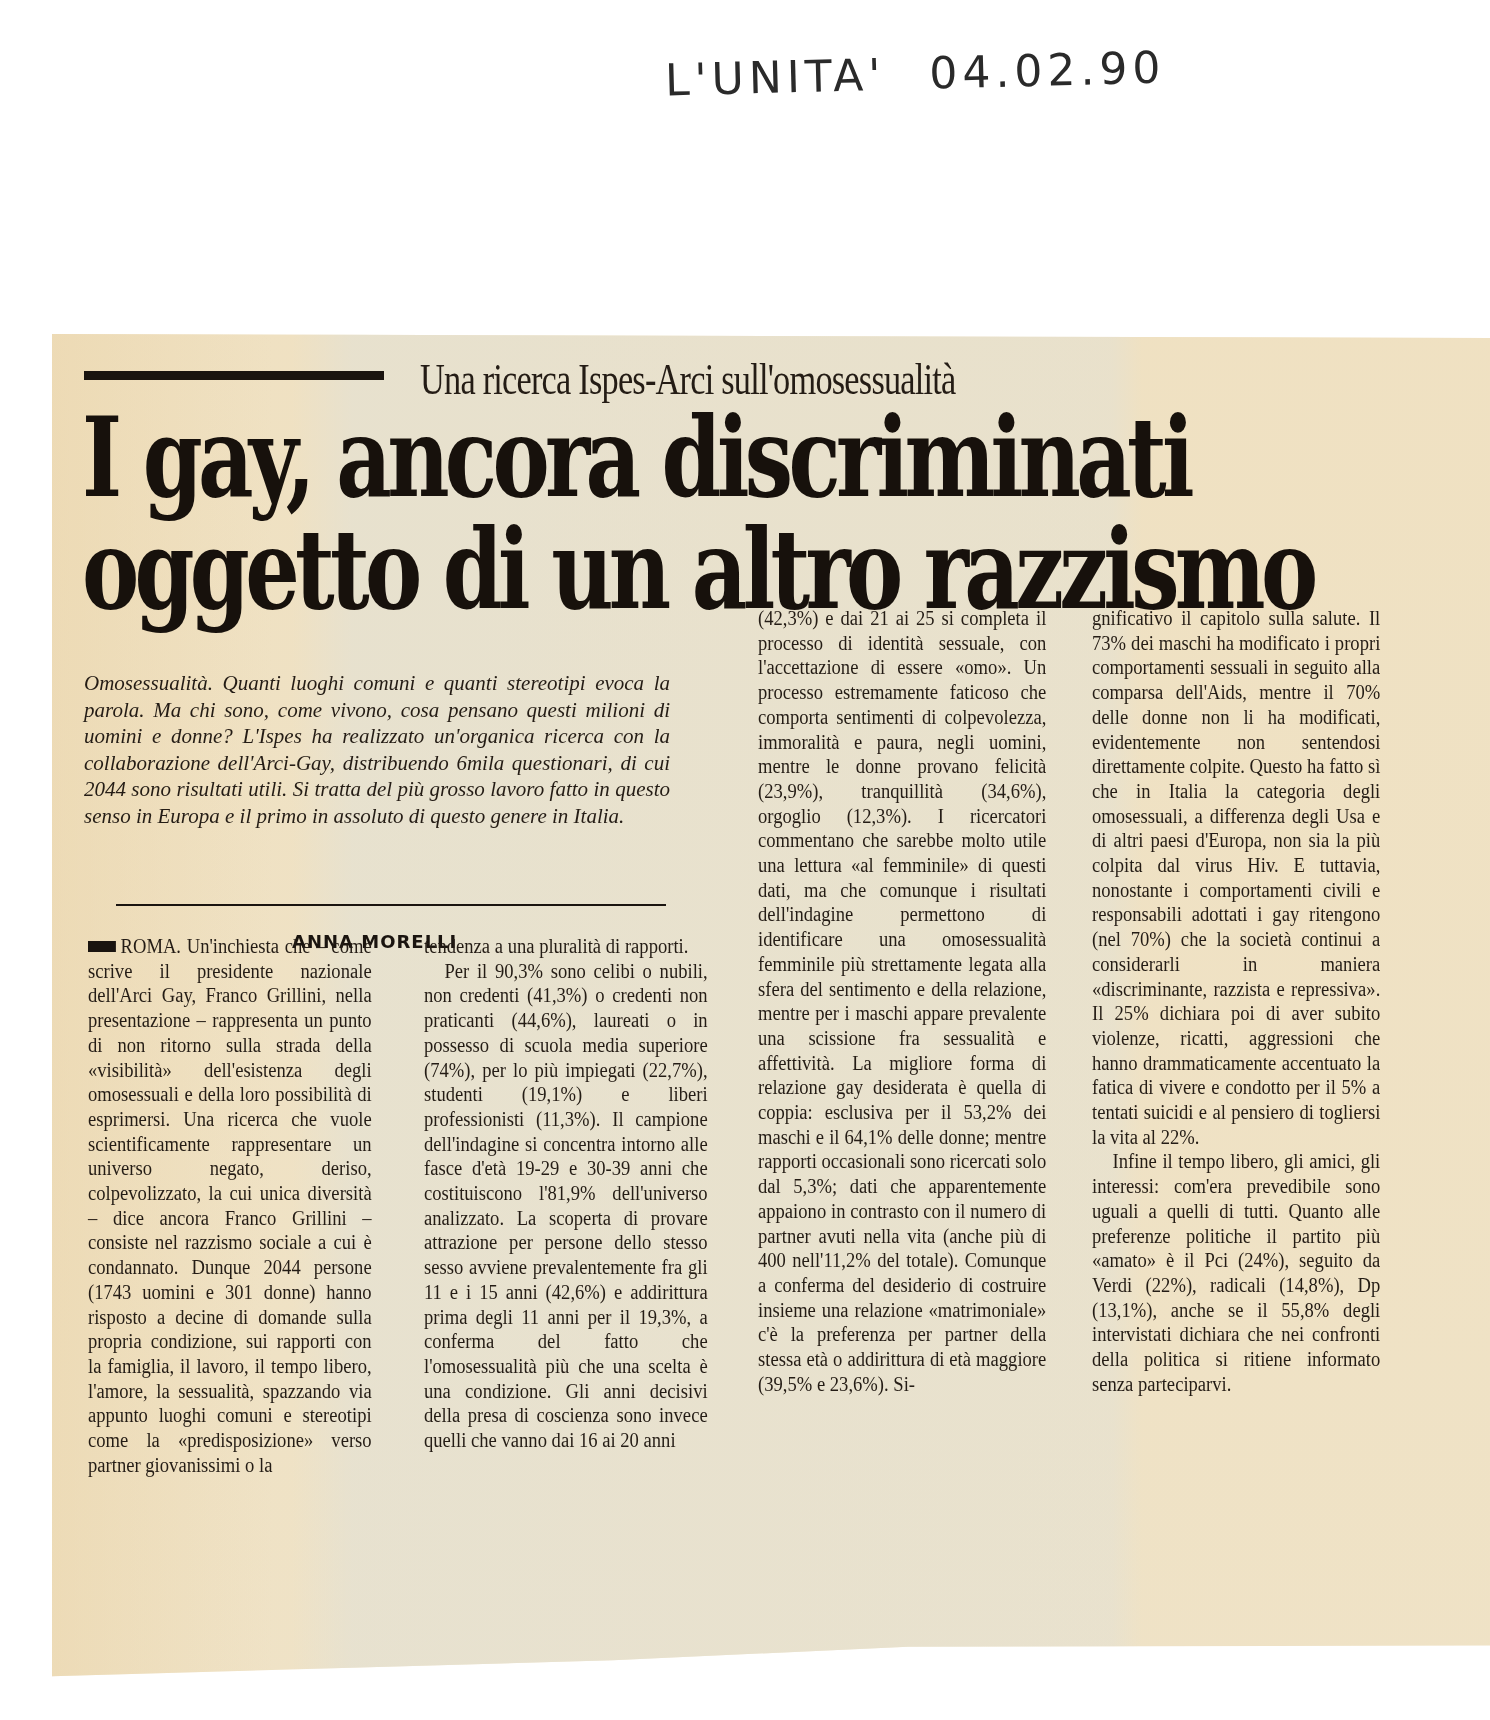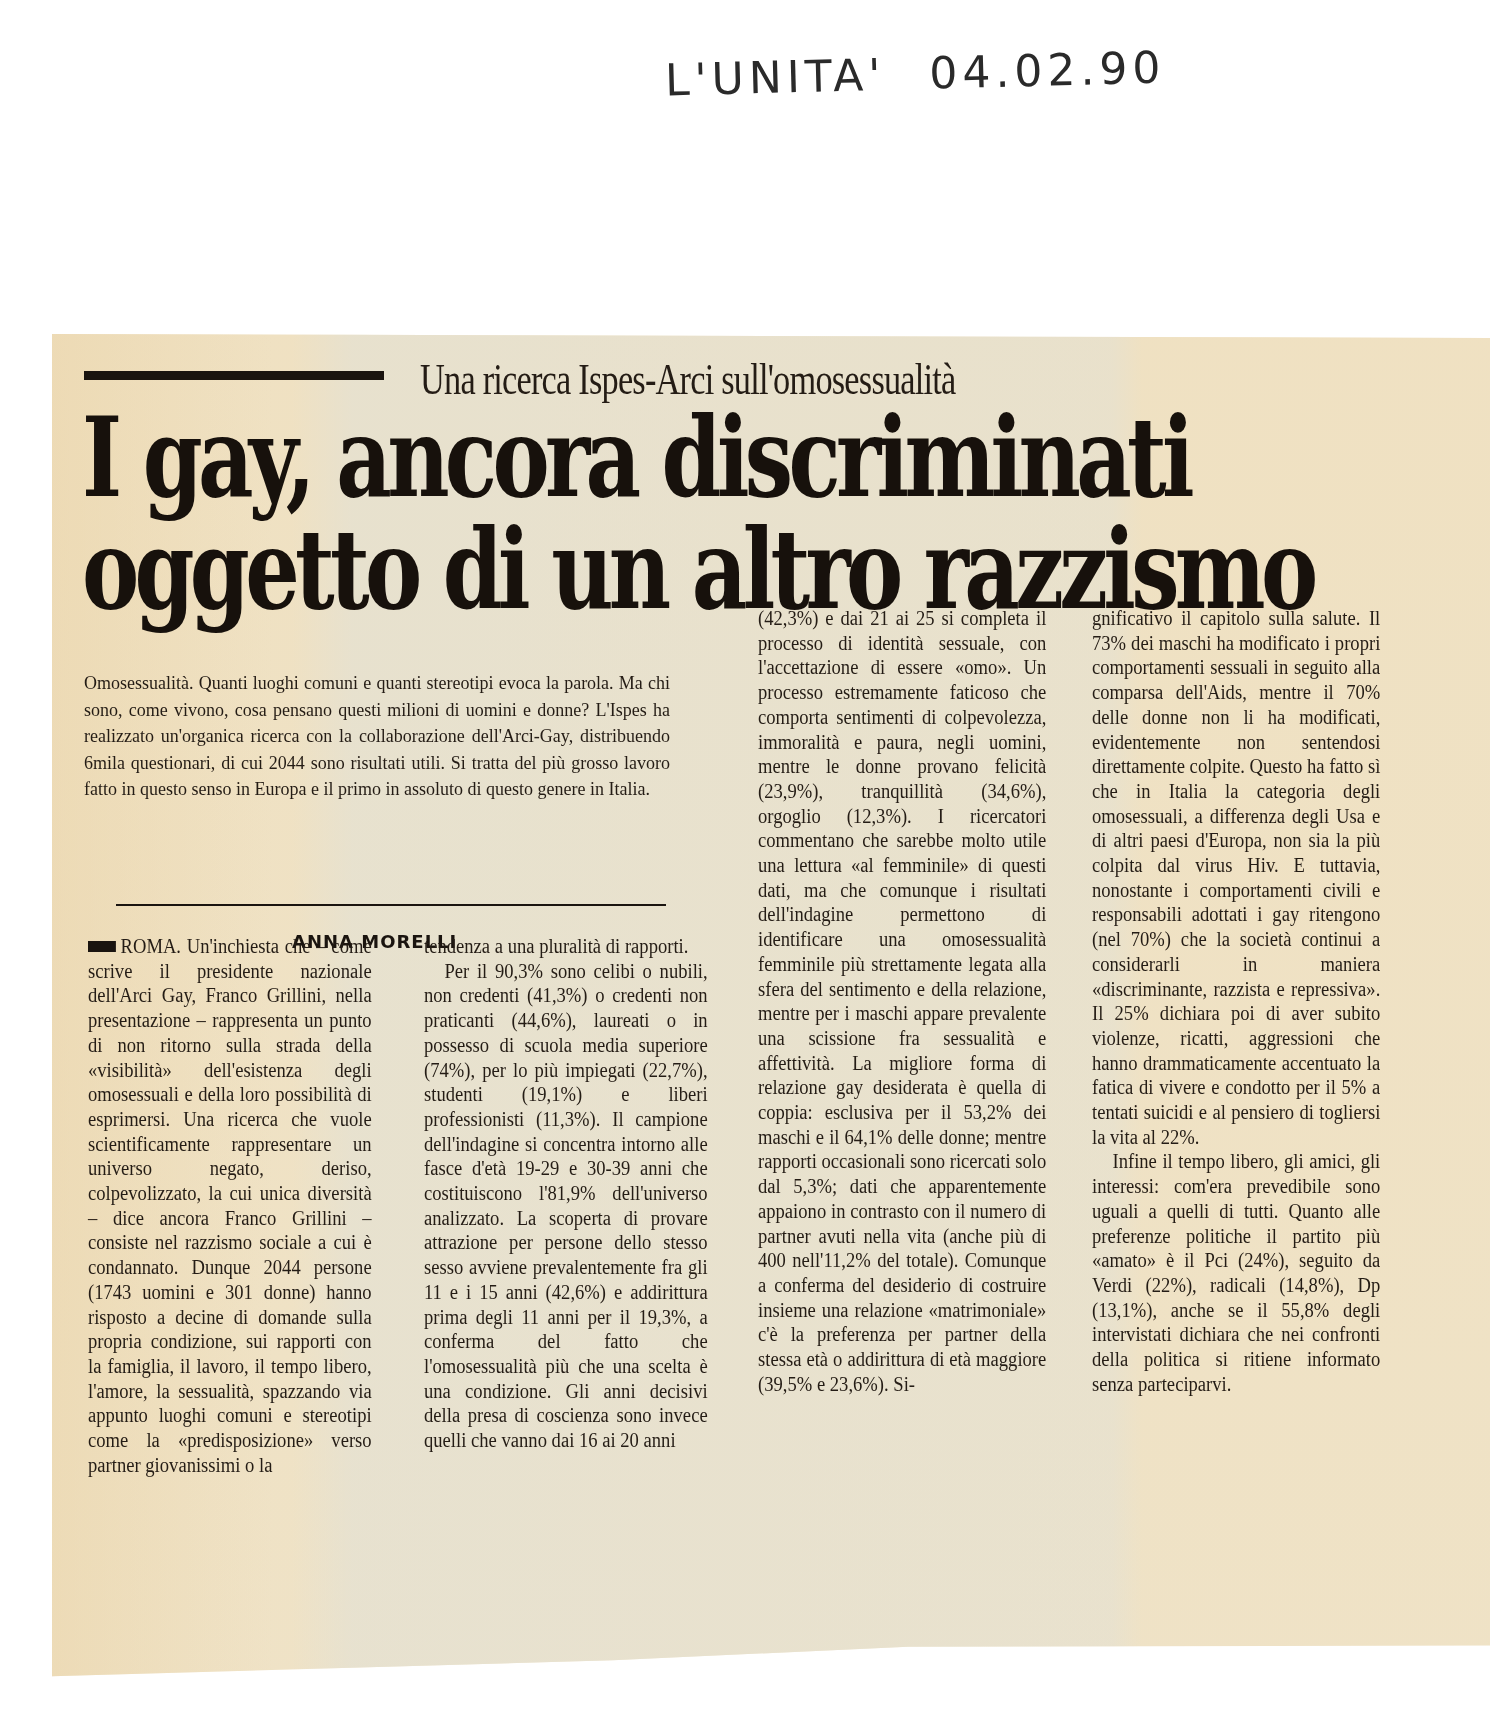--- a/index.html
+++ b/index.html
@@ -30,22 +30,22 @@
   .kicker {
     position:absolute; left:368px; top:20px; font-size:44px; letter-spacing:-1px;
     transform:scaleX(0.78); transform-origin:left top; white-space:nowrap; color:#241c15;
   }
   .headline {
     position:absolute; left:30px; top:68px; font-family:"DejaVu Serif", serif; font-weight:bold;
     font-size:110px; line-height:112px; letter-spacing:-6px; white-space:nowrap;
     transform:scaleX(0.78); transform-origin:left top; color:#17110c;
   }
   .lead {
-    position:absolute; left:32px; top:336px; width:586px; font-size:18px; line-height:26.5px;
-    text-align:justify; color:#241c15;
+    position:absolute; left:32px; top:336px; width:586px; font-size:21px; line-height:26.5px;
+    text-align:justify; color:#241c15;font-style:italic;
   }
   .byline-rule { position:absolute; left:64px; top:570px; width:550px; height:2px; background:#1a140f; }
   .byline {
     position:absolute; left:240px; top:597px; font-family:"DejaVu Sans", sans-serif; font-weight:bold;
     font-size:18px; letter-spacing:1px; color:#1a140f;
   }
   .col {
     position:absolute; font-size:20px; line-height:24.7px; text-align:justify; hyphens:manual; color:#241c15;
     transform:scaleX(0.93); transform-origin:left top;
   }

